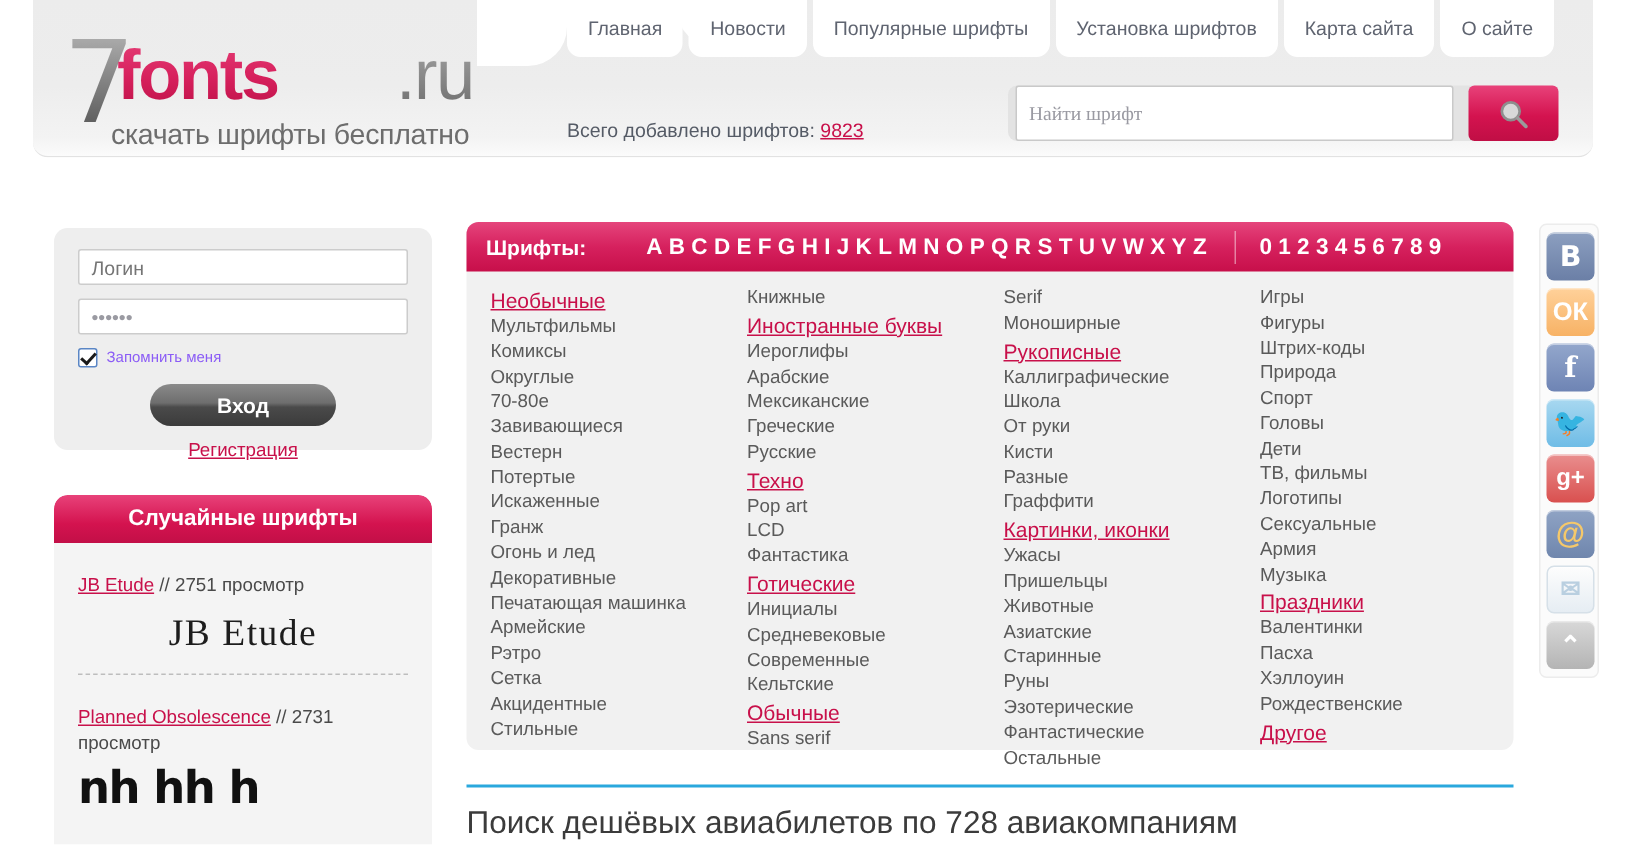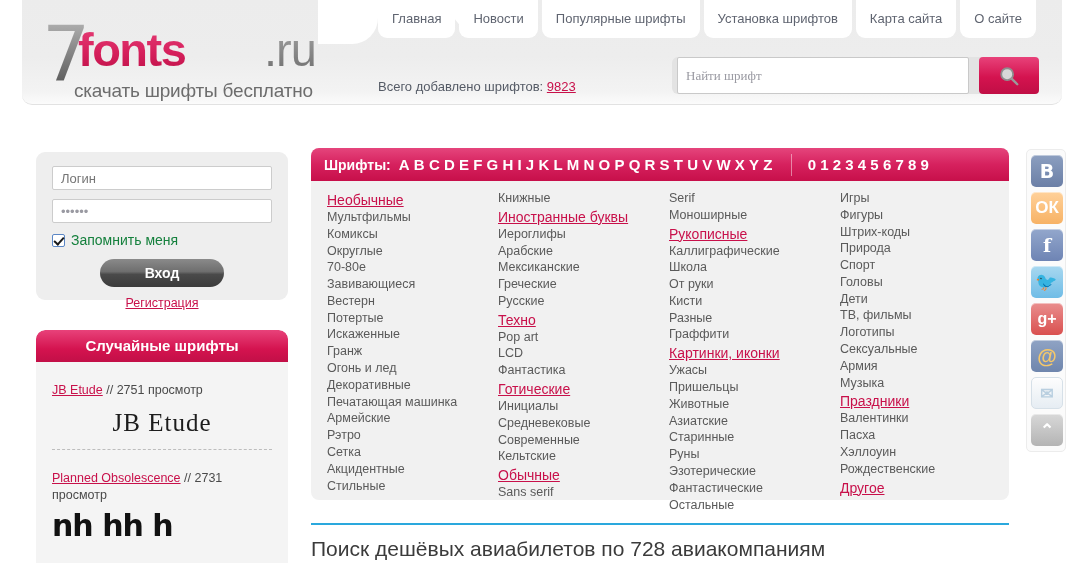--- a/index.html
+++ b/index.html
@@ -105,21 +105,21 @@
   .login-panel .field:first-of-type { margin-top: 14px; }
   .remember-row { display:flex; align-items:center; margin-left:16px; margin-top:2px; }
   .cbx {
     width:13px; height:13px; border:1px solid #5a86c5; background:#fff;
     border-radius:2px; position:relative; margin-right:6px; cursor:pointer;
   }
   .cbx:after {
     content:""; position:absolute; left:3px; top:0px; width:4px; height:8px;
     border:solid #1a1a1a; border-width: 0 2px 2px 0; transform: rotate(42deg);
   }
-  .remember-label { font-size:14px; color:#15803d; }
+  .remember-label { font-size:10px; color:#8b5cf6; }
   .login-btn {
     display:block; margin: 11px auto 0 auto; width:124px; height:28px;
     background: linear-gradient(to bottom, #8a8a8a 0%, #6e6e6e 45%, #4a4a4a 55%, #3b3b3b 100%);
     color:#fff; font-size:14px; font-weight:bold; border:none; border-radius:14px;
     cursor:pointer; font-family:"Liberation Sans", sans-serif;
   }
   .reg-link {
     display:block; text-align:center; margin-top:9px;
     font-size:12.5px; color:#c8104a; text-decoration:underline; cursor:pointer;
   }
@@ -151,21 +151,21 @@
   .cat-panel {
     position:absolute; left:311px; top:148px; width:698px; height:352px;
     background:#f1f1f1; border-radius: 8px;
   }
   .alpha-bar {
     height: 33px; border-radius: 8px 8px 0 0;
     background: linear-gradient(to bottom, #e5457c 0%, #d6215e 50%, #c70f4a 100%);
     display:flex; align-items:center; color:#fff; overflow:hidden;
   }
   .alpha-label { font-size:14px; font-weight:bold; margin-left:13px; margin-right:8px; white-space:nowrap;}
-  .alpha-letters { font-size:15px; font-weight:bold; letter-spacing: 4.2px; white-space:nowrap; }
+  .alpha-letters { font-size:15px; font-weight:bold; letter-spacing: 4.2px; white-space:nowrap;margin-left:32px; }
   .alpha-div { width:1px; height:22px; background:rgba(255,255,255,.45); margin: 0 16px 0 14px; }
   .alpha-digits { font-size:15px; font-weight:bold; letter-spacing:4.2px; white-space:nowrap;}
   .alpha-letters span, .alpha-digits span { cursor:pointer; }
 
   .cat-cols { display:flex; padding: 10px 0 0 8px; }
   .cat-col { width: 171px; padding-left: 8px; }
   .cat-item {
     font-size: 12.5px; line-height: 15.6px; color: #5a5a5a;
     margin-bottom: 1.2px; white-space: nowrap; cursor:pointer;
   }

